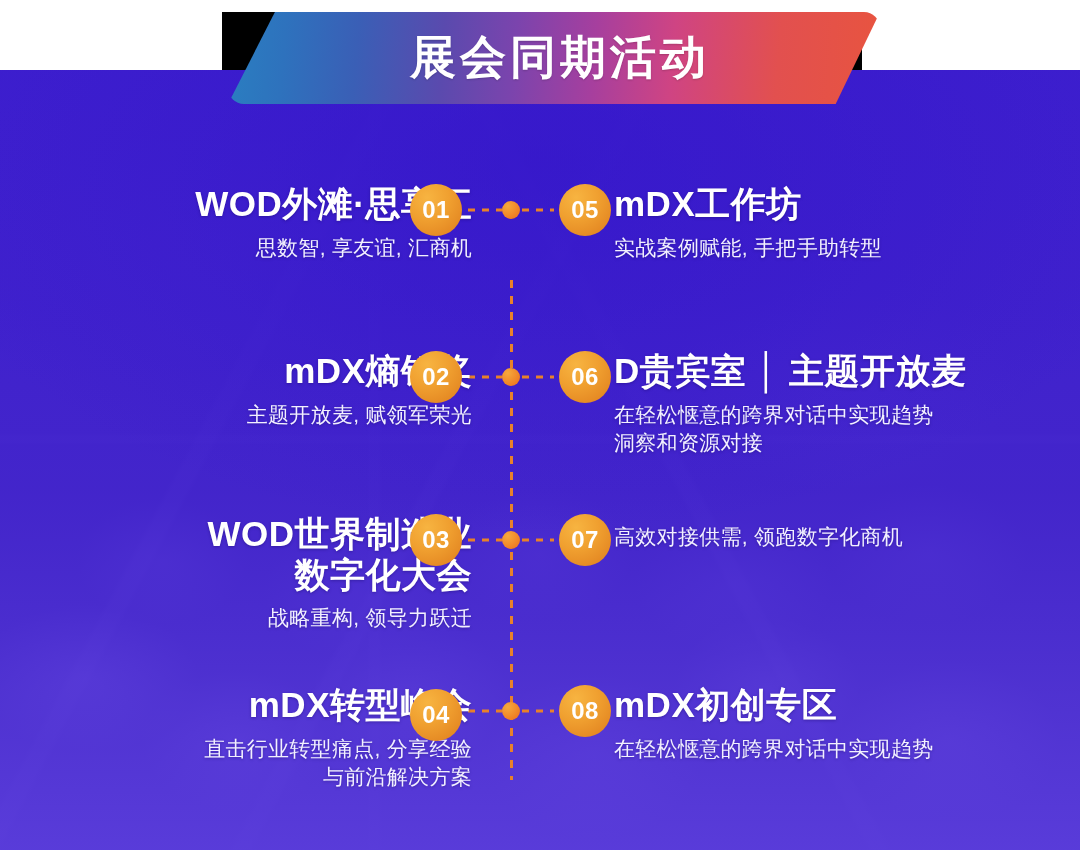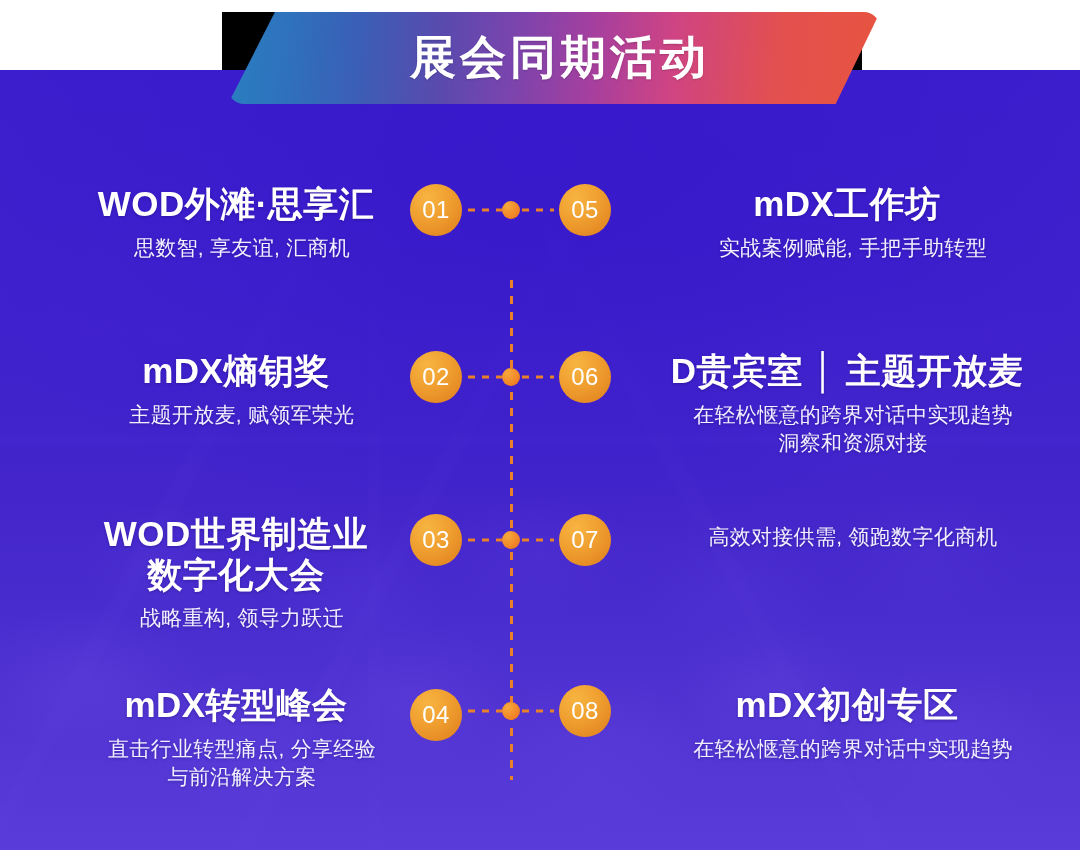--- a/index.html
+++ b/index.html
@@ -1,15 +1,15 @@
 <!DOCTYPE html>
 <html><head>
 <meta charset="utf-8">
 <style>
-  * { margin:0; padding:0; box-sizing:border-box;text-align:center; }
+  * { margin:0; padding:0; box-sizing:border-box; }
   html,body { width:1080px; height:850px; }
   body {
     font-family:"Liberation Sans","DejaVu Sans",sans-serif;
     background:#ffffff;
     overflow:hidden;
   }
 
   #stage { position:relative; width:1080px; height:850px; overflow:hidden; background:#ffffff; }
 
   
@@ -97,37 +97,36 @@
 
   
   .row { position:absolute; left:0; width:1080px; }
   .cell { position:absolute; top:0; }
   .cell.l { left:0;    width:472px; text-align:right; padding-right:0; }
   .cell.r { left:614px; width:466px; text-align:left; }
 
   .badge {
     position:absolute; width:52px; height:52px; border-radius:50%;
     background:radial-gradient(circle at 33% 26%, #f7b441 0%, #f0a030 42%, #e58a24 78%, #dc7d1e 100%);
-    color:#ffffff; font-size:24px; font-weight:normal; letter-spacing:.5px;
+    color:#ffffff; font-size:24px; font-weight:bold; letter-spacing:.5px;
     display:flex; align-items:center; justify-content:center;
     line-height:1;
   }
   .badge.l { left:410px; }
   .badge.r { left:559px; }
 
   .title {
     color:#ffffff; font-size:35px; font-weight:bold; line-height:1.16;
     letter-spacing:.5px; white-space:pre-line;
     text-shadow:0 1px 3px rgba(20,6,90,.35);
   }
   .subtitle {
     color:#f2f0ff; font-size:21px; font-weight:normal; line-height:1.34;
     letter-spacing:.3px; margin-top:9px; white-space:pre-line;
     text-shadow:0 1px 3px rgba(20,6,90,.35);
-    padding-left:12px;
   }
 </style>
 </head>
 <body>
 
 <div id="stage">
 
   <div class="bg-wrap">
     <div class="bg-photo"></div>
     <div class="bg-tint"></div>

